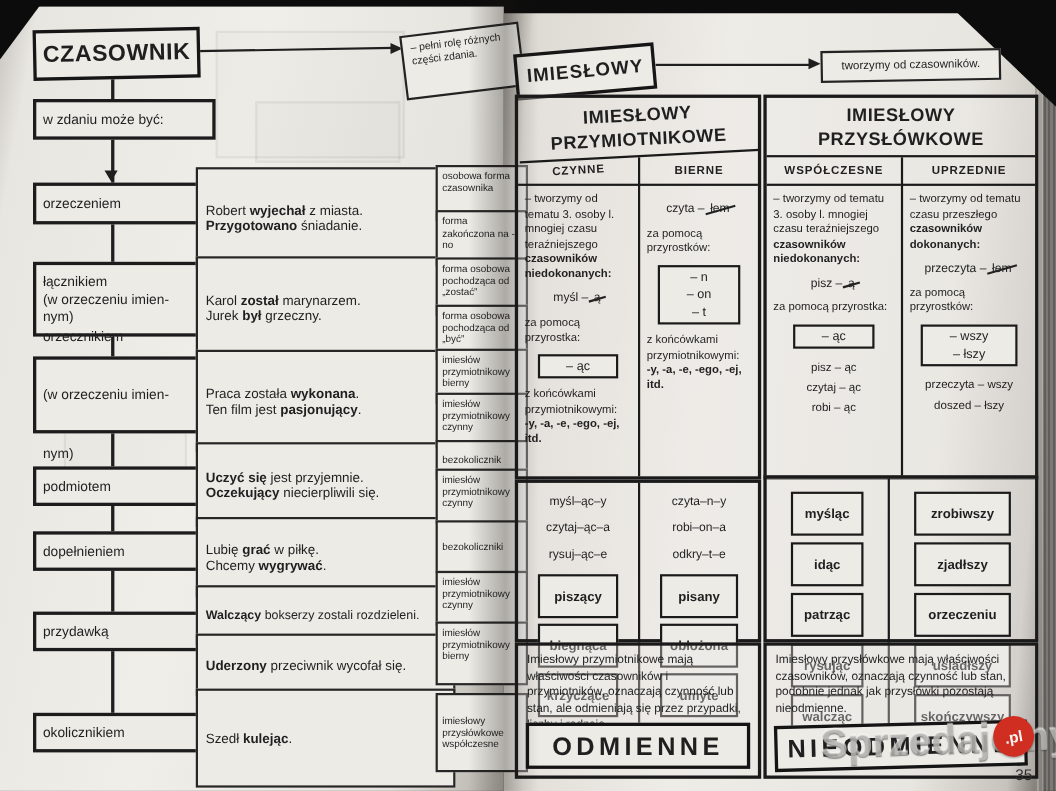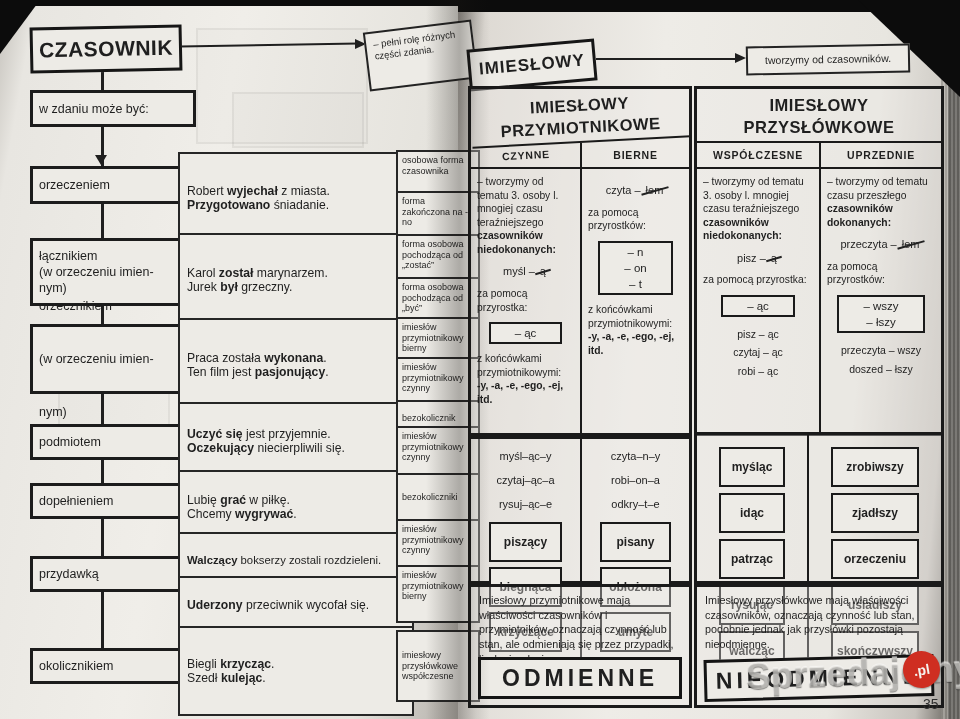--- a/index.html
+++ b/index.html
@@ -157,21 +157,20 @@
     <div class="sent"><span>Lubię </span><b>grać</b><span> w piłkę.</span></div>
     <div class="sent"><span>Chcemy </span><b>wygrywać</b><span>.</span></div>
   </div>
   <div class="sbox single tight" style="top:532px;height:39px;">
     <div class="sent"><b>Walczący</b><span> bokserzy zostali rozdzieleni.</span></div>
   </div>
   <div class="sbox single" style="top:576px;height:41px;">
     <div class="sent"><b>Uderzony</b><span> przeciwnik wycofał się.</span></div>
   </div>
   <div class="sbox" style="top:626px;height:74px;">
-    <div class="sent"><span>Biegli </span><b>krzycząc</b><span>.</span></div>
     <div class="sent"><span>Szedł </span><b>kulejąc</b><span>.</span></div>
   </div>
 
   <div class="lbox" style="top:150px;height:41px;"><span>osobowa forma czasownika</span></div>
   <div class="lbox" style="top:191px;height:41px;"><span>forma zakończona na -no</span></div>
   <div class="lbox" style="top:234px;height:43px;"><span>forma osobowa pochodząca od „zostać”</span></div>
   <div class="lbox" style="top:277px;height:40px;"><span>forma osobowa pochodząca od „być”</span></div>
   <div class="lbox" style="top:317px;height:40px;"><span>imiesłów przymiotnikowy bierny</span></div>
   <div class="lbox" style="top:357px;height:40px;"><span>imiesłów przymiotnikowy czynny</span></div>
   <div class="lbox vc" style="top:400px;height:26px;">

